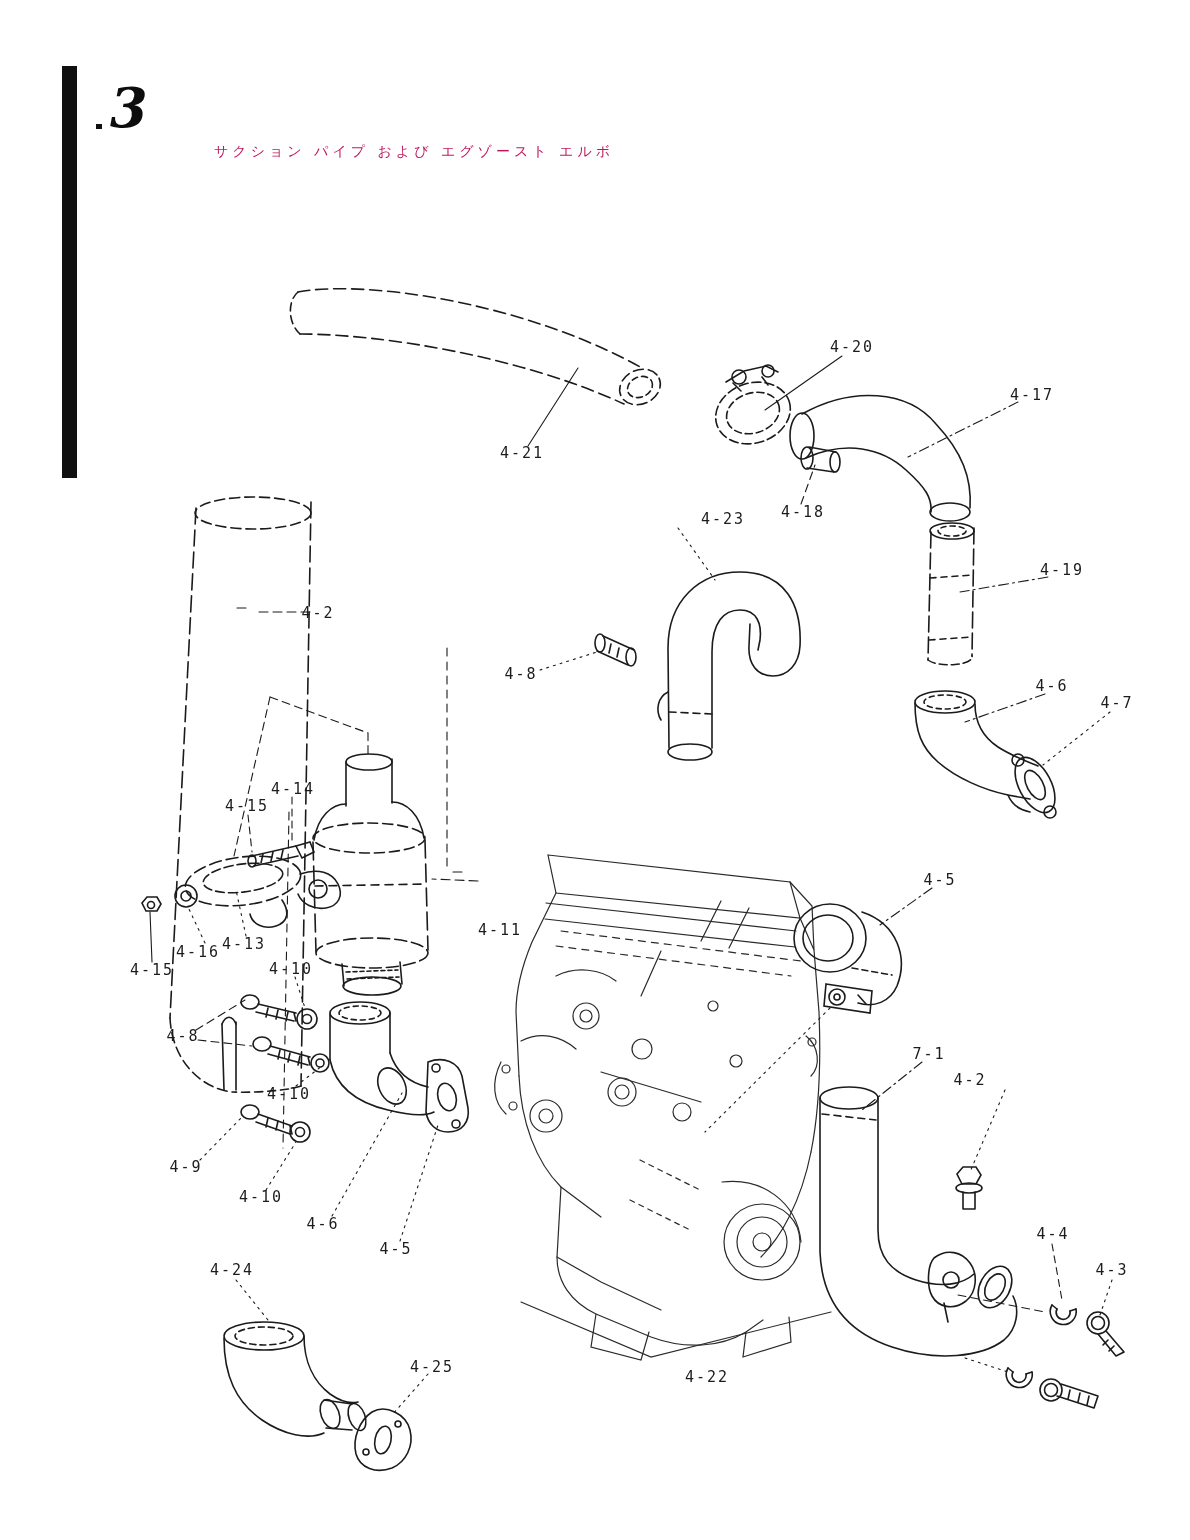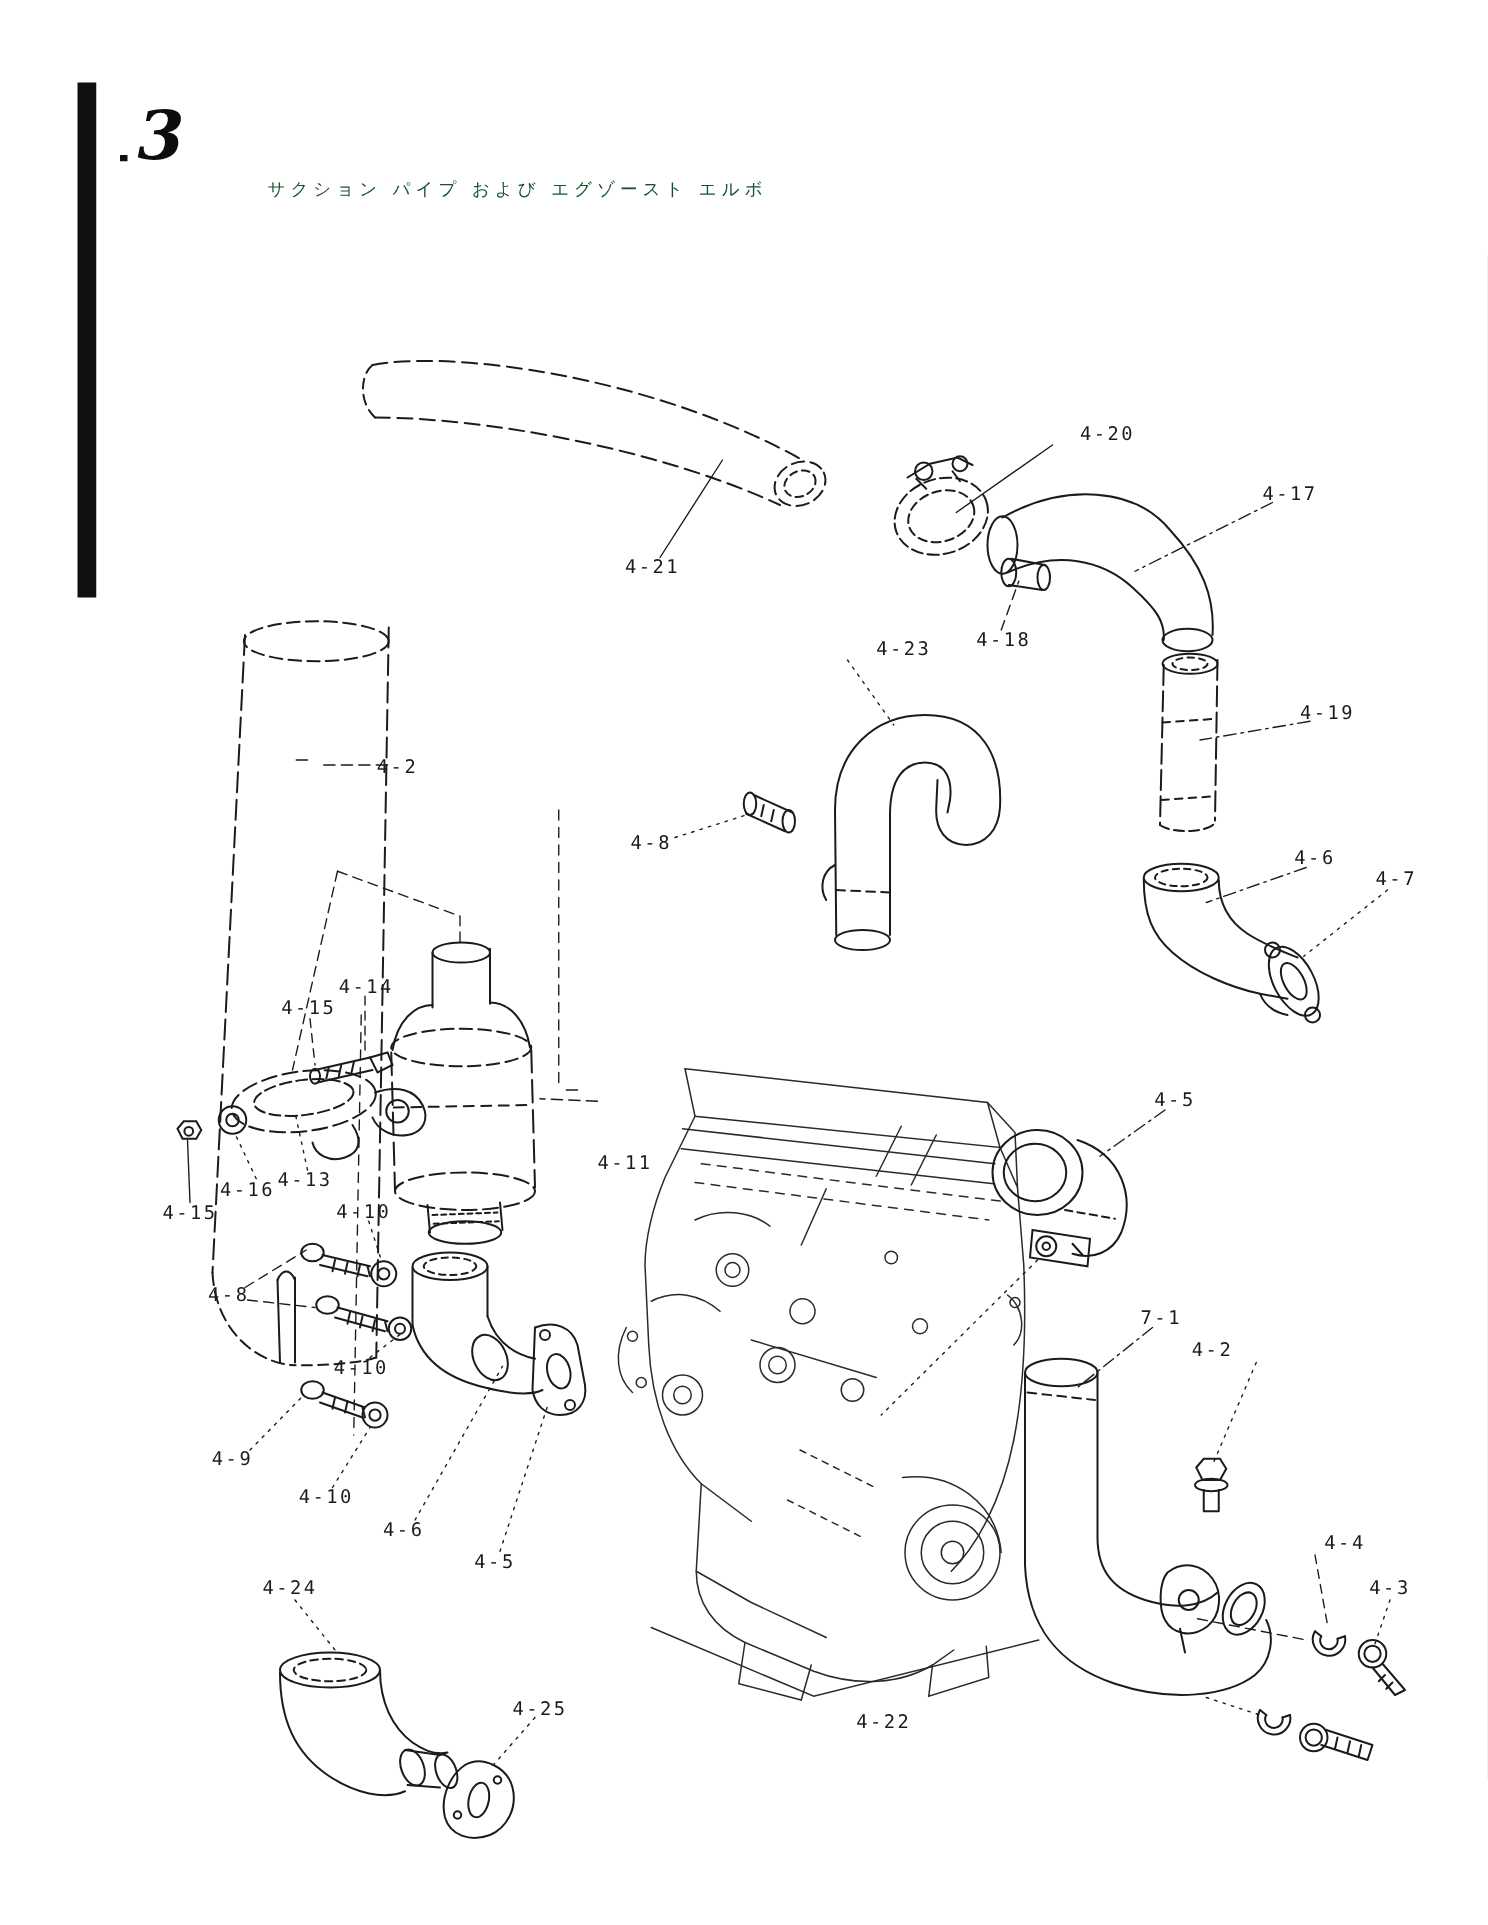--- a/index.html
+++ b/index.html
@@ -21,21 +21,21 @@
   .page-number{
     position:absolute;left:110px;top:76px;
     font-family:"DejaVu Serif", serif;
     font-weight:bold;font-style:italic;
     font-size:54px;color:#0d0d0d;
     letter-spacing:0;
   }
   .title-jp{
     position:absolute;left:214px;top:143px;
     font-family:"DejaVu Sans", sans-serif;
-    font-size:14px;color:#14532d;letter-spacing:4px;
+    font-size:14px;color:#be185d;letter-spacing:4px;
     white-space:nowrap;
   }
   .title-en{
     position:absolute;left:168px;top:163px;
     font-family:"Liberation Serif", serif;
     font-weight:bold;font-size:18px;color:#141414;
     letter-spacing:2px;white-space:nowrap;
   }
   .title-en .fig{margin-right:26px;letter-spacing:1px;}
   svg.art{position:absolute;left:0;top:0;}
@@ -328,21 +328,21 @@
       <path d="M958,1295 L1045,1312" stroke-dasharray="8 5"></path>
       <path d="M965,1358 L1008,1372" stroke-dasharray="2 5"></path>
       <path d="M830,1008 L705,1132" stroke-dasharray="2 5"></path>
       <path d="M270,697 L234,856" stroke-dasharray="8 5"></path>
       <path d="M270,697 L368,733 L368,757" stroke-dasharray="8 5"></path>
       <path d="M289,812 L283,1148" stroke-dasharray="8 6"></path>
       <path d="M447,648 L447,870" stroke-dasharray="8 6"></path>
     </g>
   </svg>
 
-  <span class="part-label" style="left: 852px; top: 347px; margin-left: 34px;">4-20</span>
+  <span class="part-label" style="left: 852px; top: 347px;">4-20</span>
   <span class="part-label" style="left: 1032px; top: 395px;">4-17</span>
   <span class="part-label" style="left: 522px; top: 453px;">4-21</span>
   <span class="part-label" style="left: 803px; top: 512px;">4-18</span>
   <span class="part-label" style="left: 675px; top: 519px; margin-left: 48px;">4-23</span>
   <span class="part-label" style="left: 1062px; top: 570px;">4-19</span>
   <span class="part-label" style="left: 318px; top: 613px;">4-2</span>
   <span class="part-label" style="left: 521px; top: 674px;">4-8</span>
   <span class="part-label" style="left: 1052px; top: 686px;">4-6</span>
   <span class="part-label" style="left: 1117px; top: 703px;">4-7</span>
   <span class="part-label" style="left: 293px; top: 789px;">4-14</span>
@@ -353,20 +353,20 @@
   <span class="part-label" style="left: 198px; top: 952px;">4-16</span>
   <span class="part-label" style="left: 291px; top: 969px;">4-10</span>
   <span class="part-label" style="left: 152px; top: 970px;">4-15</span>
   <span class="part-label" style="left: 183px; top: 1036px;">4-8</span>
   <span class="part-label" style="left: 929px; top: 1054px;">7-1</span>
   <span class="part-label" style="left: 970px; top: 1080px;">4-2</span>
   <span class="part-label" style="left: 289px; top: 1094px;">4-10</span>
   <span class="part-label" style="left: 186px; top: 1167px;">4-9</span>
   <span class="part-label" style="left: 261px; top: 1197px;">4-10</span>
   <span class="part-label" style="left: 323px; top: 1224px;">4-6</span>
-  <span class="part-label" style="left: 1053px; top: 1234px; margin-left: 23px;">4-4</span>
+  <span class="part-label" style="left: 1053px; top: 1234px;">4-4</span>
   <span class="part-label" style="left: 396px; top: 1249px;">4-5</span>
   <span class="part-label" style="left: 1112px; top: 1270px;">4-3</span>
   <span class="part-label" style="left: 232px; top: 1270px;">4-24</span>
   <span class="part-label" style="left: 432px; top: 1367px;">4-25</span>
   <span class="part-label" style="left: 707px; top: 1377px;">4-22</span>
 
 </div>
 
 </body></html>

